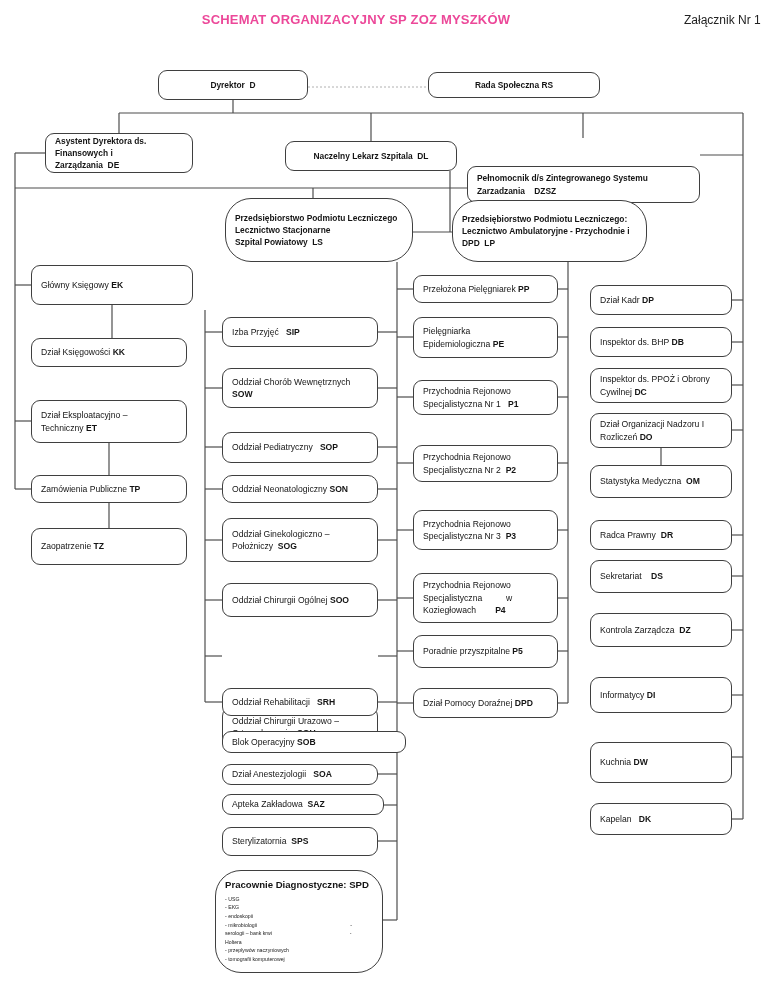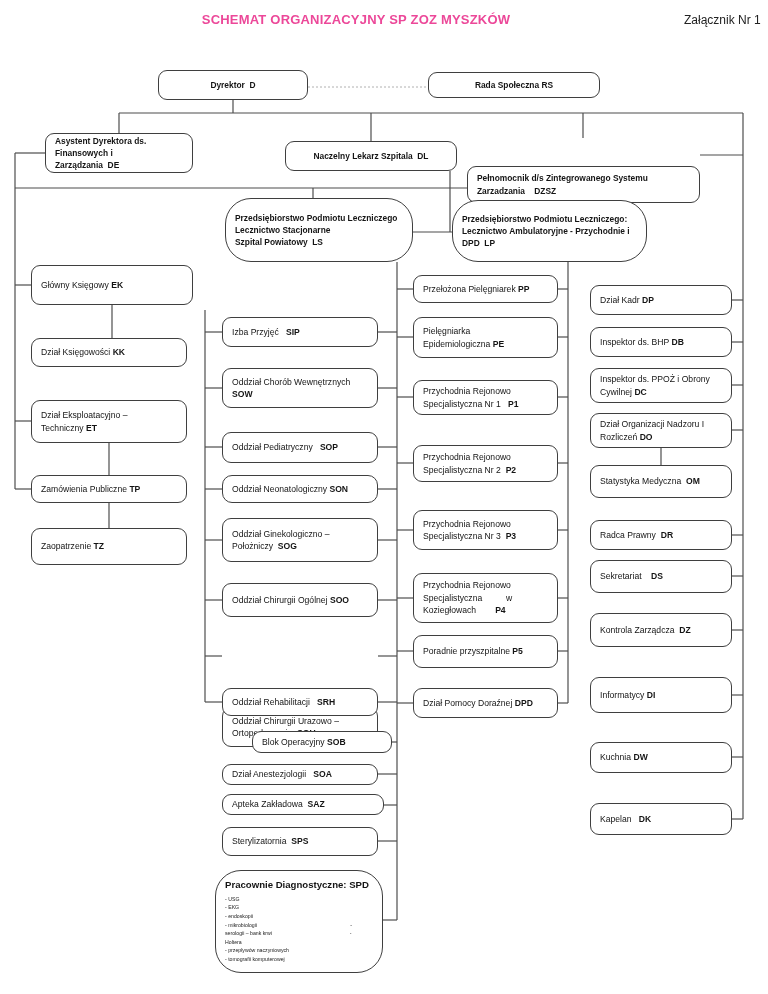--- a/index.html
+++ b/index.html
@@ -166,21 +166,21 @@
     </div>
     <div class="node" style="left: 222px; top: 583px; width: 156px; height: 34px;">
       <div class="txt"><span class="line"><span>Oddział Chirurgii Ogólnej </span><b>SOO</b></span></div>
     </div>
     <div class="node" style="left: 222px; top: 668px; width: 156px; height: 40px; margin-top: 39px;">
       <div class="txt"><span class="line"><span>Oddział Chirurgii Urazowo –</span></span><span class="line"><span>Ortopedycznej    </span><b>SOU</b></span></div>
     </div>
     <div class="node" style="left: 222px; top: 688px; width: 156px; height: 28px;">
       <div class="txt"><span class="line"><span>Oddział Rehabilitacji   </span><b>SRH</b></span></div>
     </div>
-    <div class="node" style="left: 222px; top: 731px; width: 140px; height: 22px; margin-left: 30px;">
+    <div class="node" style="left: 222px; top: 731px; width: 184px; height: 22px;">
       <div class="txt"><span class="line"><span>Blok Operacyjny </span><b>SOB</b></span></div>
     </div>
     <div class="node" style="left: 222px; top: 764px; width: 156px; height: 21px;">
       <div class="txt"><span class="line"><span>Dział Anestezjologii   </span><b>SOA</b></span></div>
     </div>
     <div class="node" style="left: 222px; top: 794px; width: 162px; height: 21px;">
       <div class="txt"><span class="line"><span>Apteka Zakładowa  </span><b>SAZ</b></span></div>
     </div>
     <div class="node" style="left: 222px; top: 827px; width: 156px; height: 29px;">
       <div class="txt"><span class="line"><span>Sterylizatornia  </span><b>SPS</b></span></div>
@@ -232,19 +232,19 @@
     </div>
     <div class="node" style="left: 590px; top: 560px; width: 142px; height: 33px;">
       <div class="txt"><span class="line"><span>Sekretariat    </span><b>DS</b></span></div>
     </div>
     <div class="node" style="left: 590px; top: 613px; width: 142px; height: 34px;">
       <div class="txt"><span class="line"><span>Kontrola Zarządcza  </span><b>DZ</b></span></div>
     </div>
     <div class="node" style="left: 590px; top: 677px; width: 142px; height: 36px;">
       <div class="txt"><span class="line"><span>Informatycy </span><b>DI</b></span></div>
     </div>
-    <div class="node" style="left: 590px; top: 742px; width: 142px; height: 31px;">
+    <div class="node" style="left: 590px; top: 742px; width: 142px; height: 41px;">
       <div class="txt"><span class="line"><span>Kuchnia </span><b>DW</b></span></div>
     </div>
     <div class="node" style="left: 590px; top: 803px; width: 142px; height: 32px;">
       <div class="txt"><span class="line"><span>Kapelan   </span><b>DK</b></span></div>
     </div>
   </div>
 
 </body></html>

